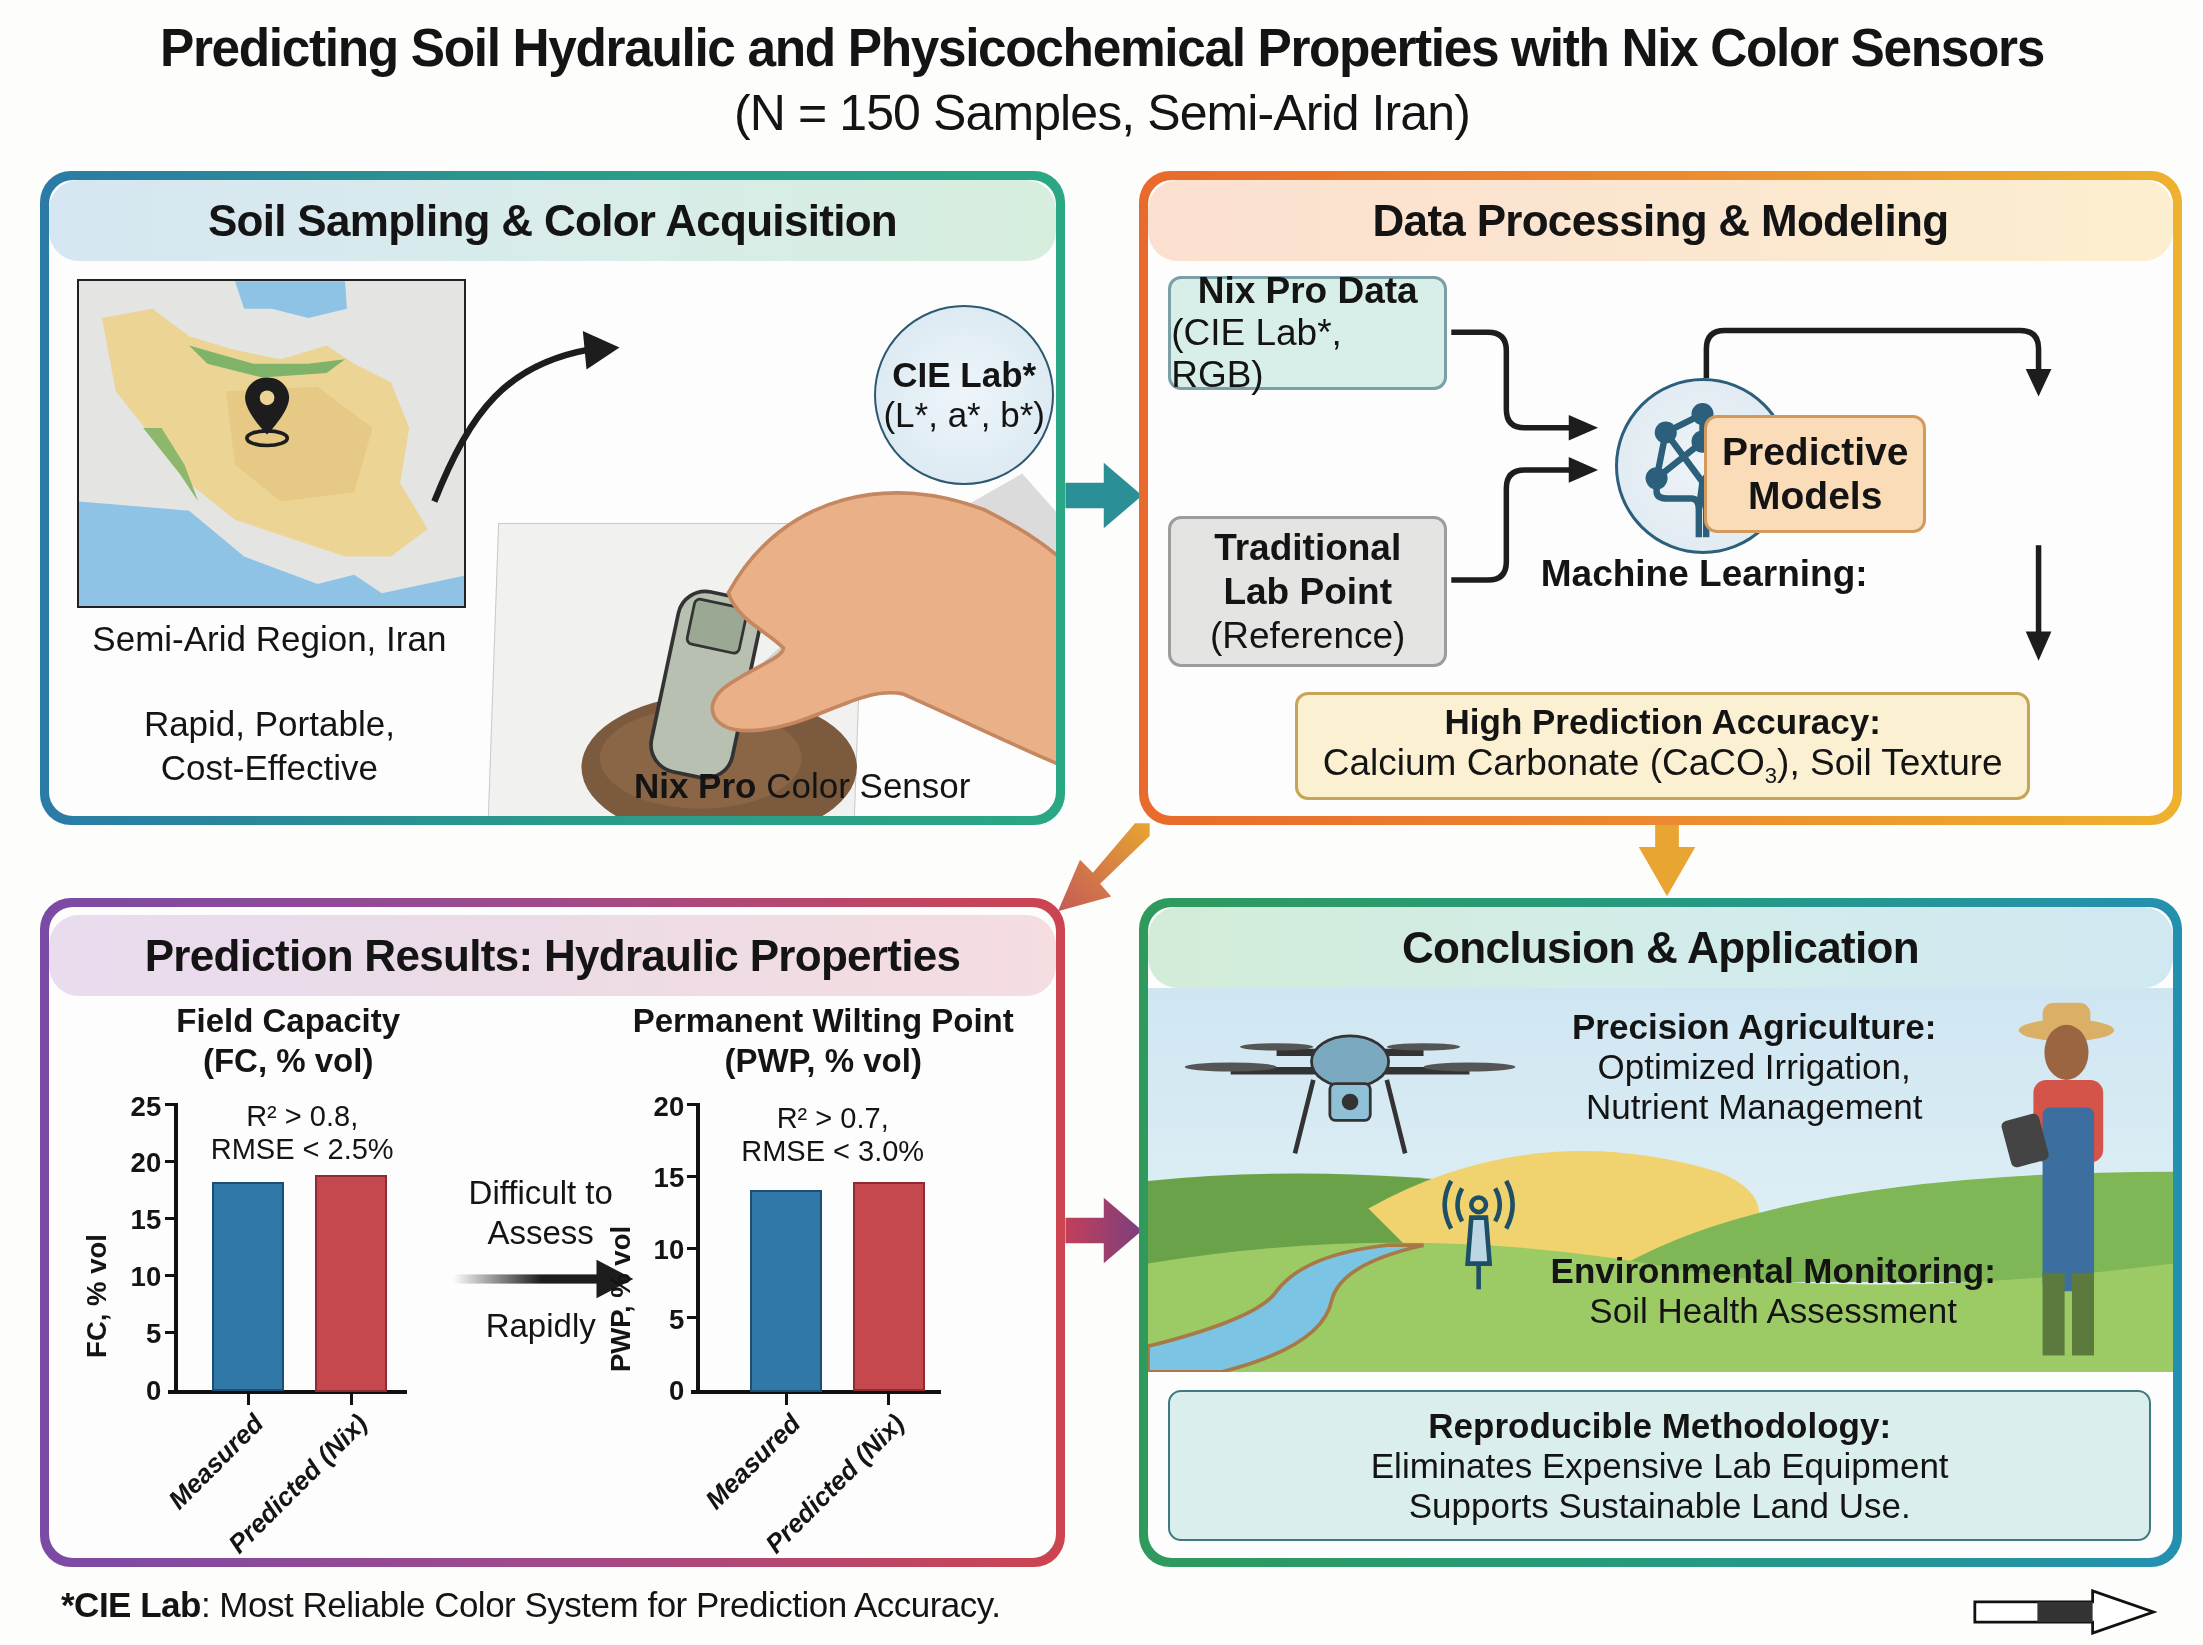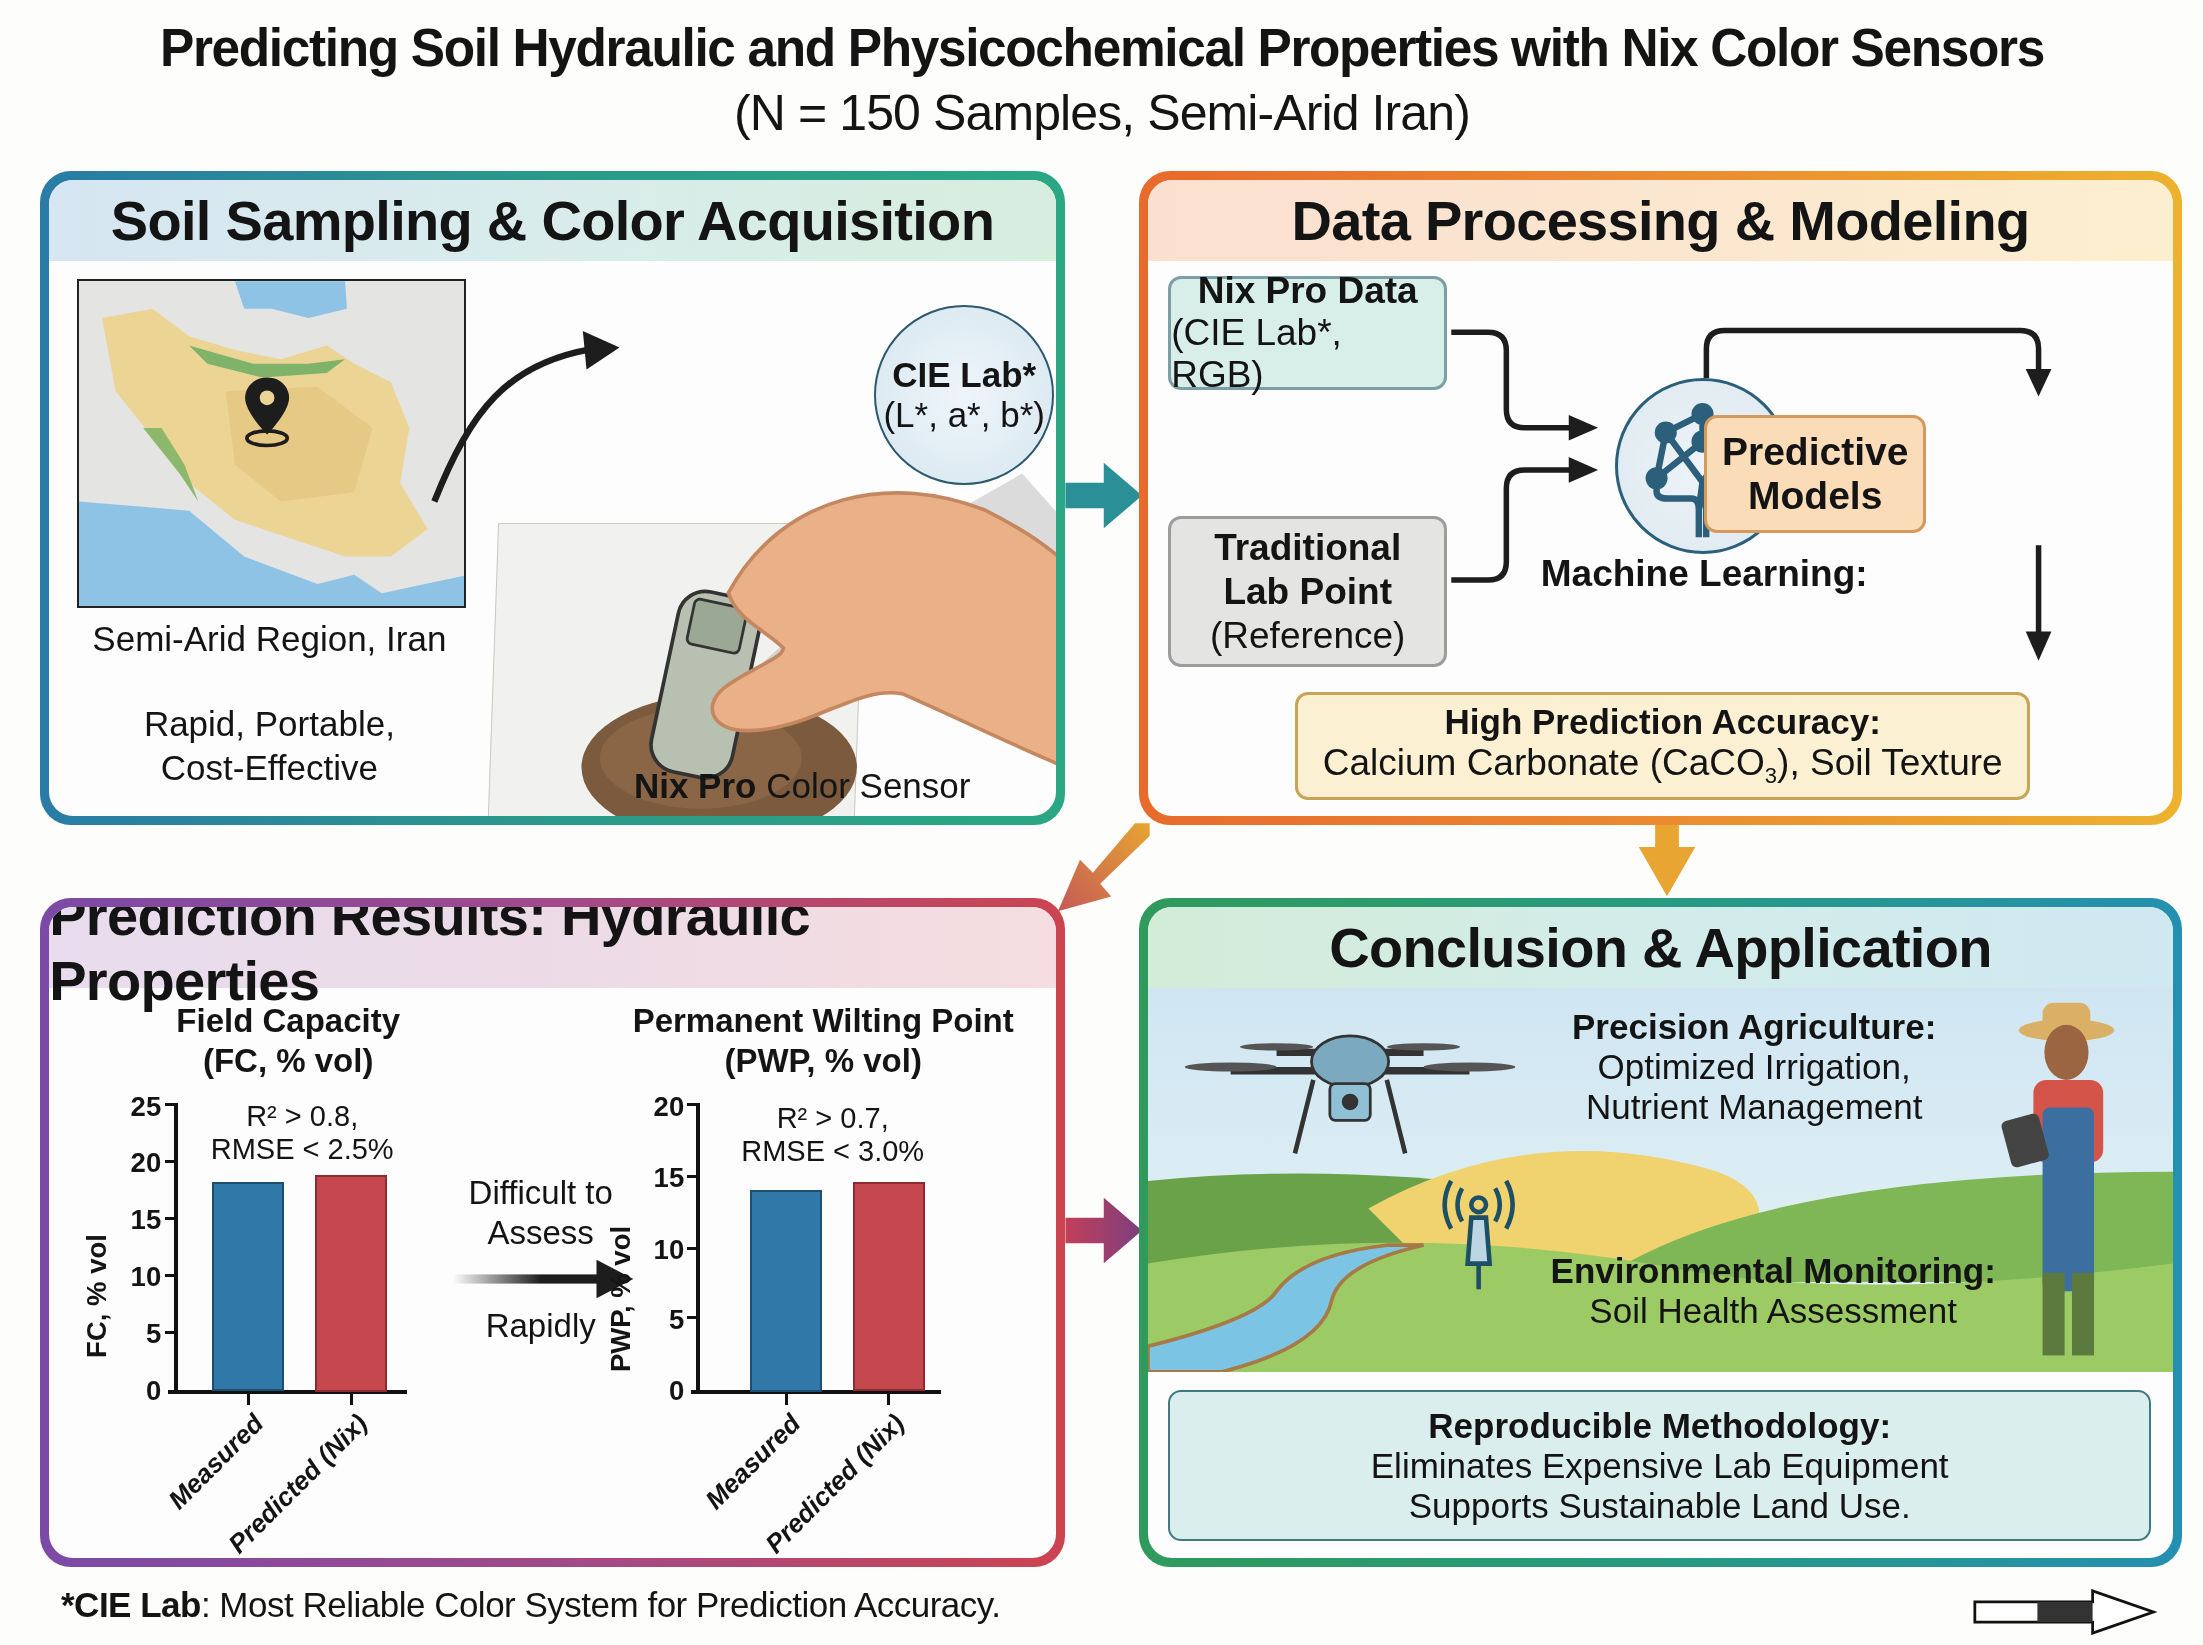--- a/index.html
+++ b/index.html
@@ -7,31 +7,31 @@
   body { position: relative; font-family: "Liberation Sans", "DejaVu Sans", sans-serif; color: #141414; }
 
   .title { position: absolute; left: 0; top: 16.5px; width: 2204px; text-align: center;
     font-size: 53px; font-weight: bold; letter-spacing: -1.4px; transform: scaleX(0.97); }
   .subtitle { position: absolute; left: 0; top: 84px; width: 2204px; text-align: center;
     font-size: 50px; letter-spacing: -0.9px; }
 
   .panel { position: absolute; border-radius: 31px; padding: 9.2px; }
   .panel-inner { position: absolute; inset: 9.2px; border-radius: 24px; background: #fdfdfd; overflow: hidden; }
   .panel-head { position: absolute; left: 0; right: 0; top: 0; height: 81px; display: flex;
-    align-items: center; justify-content: center; font-size: 56px; font-weight: bold; letter-spacing: -0.7px; }
+    align-items: center; justify-content: center; font-size: 44px; font-weight: bold; letter-spacing: -0.7px; border-radius: 30px; }
 
   #p1 { left: 40px; top: 171px; width: 1025px; height: 654px;
         background: linear-gradient(90deg, #2a7ba6, #2a9a8a, #2aa784); }
   #p1 .panel-head { background: linear-gradient(90deg, #d6e6f2, #d9eceb, #d6eede); }
   #p2 { left: 1139px; top: 171px; width: 1043px; height: 654px;
         background: linear-gradient(90deg, #e86a2c, #eb8a30, #edb22e); }
   #p2 .panel-head { background: linear-gradient(90deg, #fbe0d0, #fbe6cf, #fcefcf); }
   #p3 { left: 40px; top: 898px; width: 1025px; height: 669px;
         background: linear-gradient(90deg, #7b4aa6, #a14a8a, #cc4450); }
-  #p3 .panel-head { background: linear-gradient(90deg, #e8dcee, #ecdbe6, #f5dde0); }
+  #p3 .panel-head { background: linear-gradient(90deg, #e8dcee, #ecdbe6, #f5dde0); margin-top: 8px; }
   #p4 { left: 1139px; top: 898px; width: 1043px; height: 669px;
         background: linear-gradient(90deg, #2f9a5c, #279a80, #2490b0); }
   #p4 .panel-head { background: linear-gradient(90deg, #d3ecd8, #d2ecea, #d0e8f1); }
 
   .txt { position: absolute; text-align: center; }
   .bold { font-weight: bold; }
 
   
   .map { position: absolute; left: 27.5px; top: 99px; width: 389px; height: 329px; border: 2.8px solid #222;
          background: #e6e6e4; overflow: hidden; }

